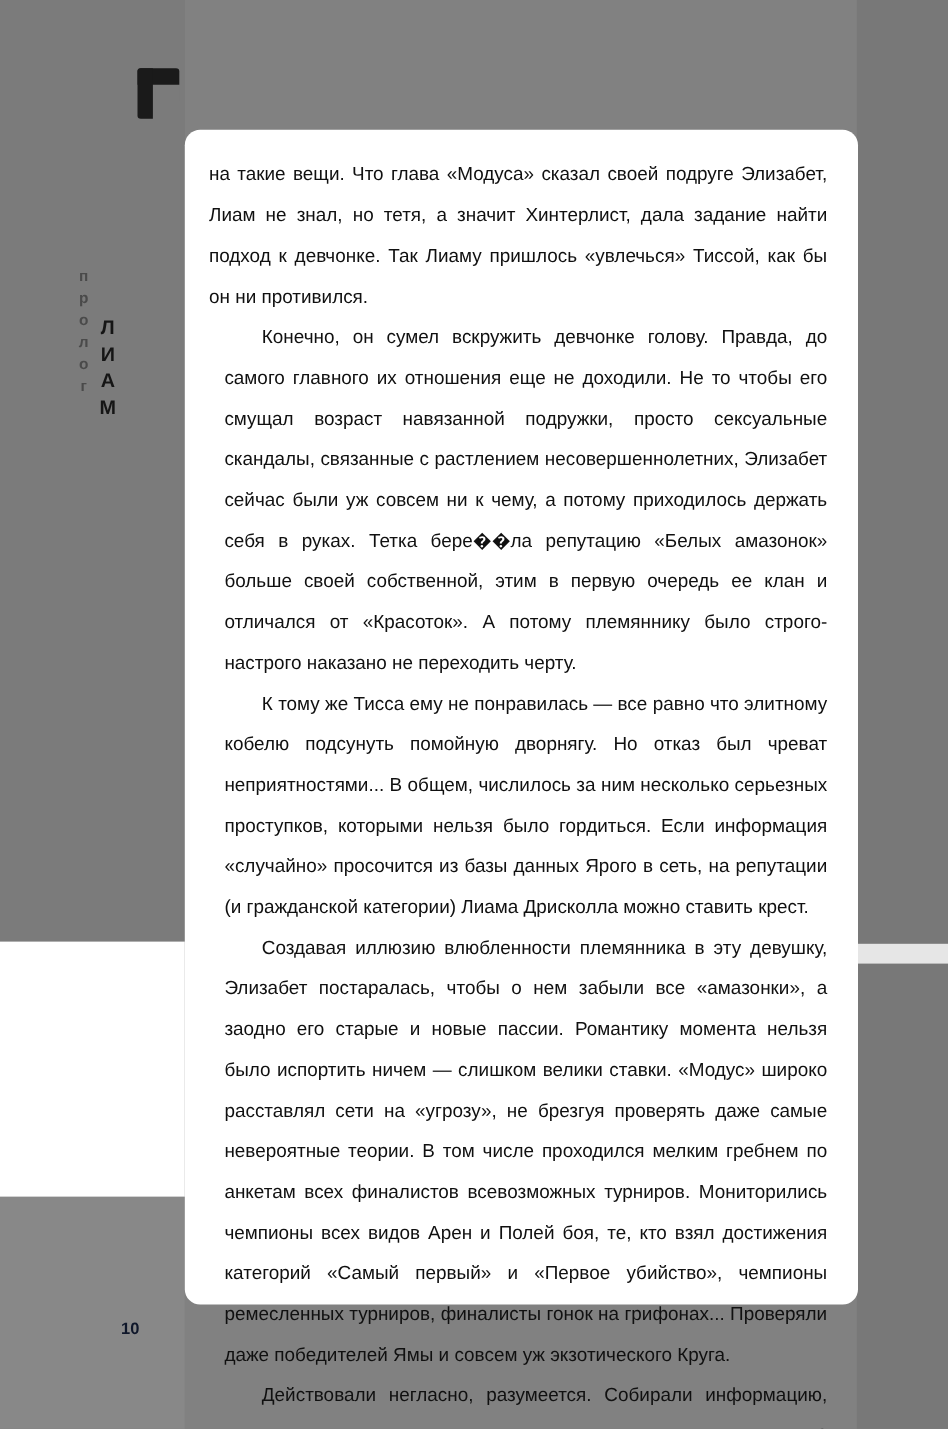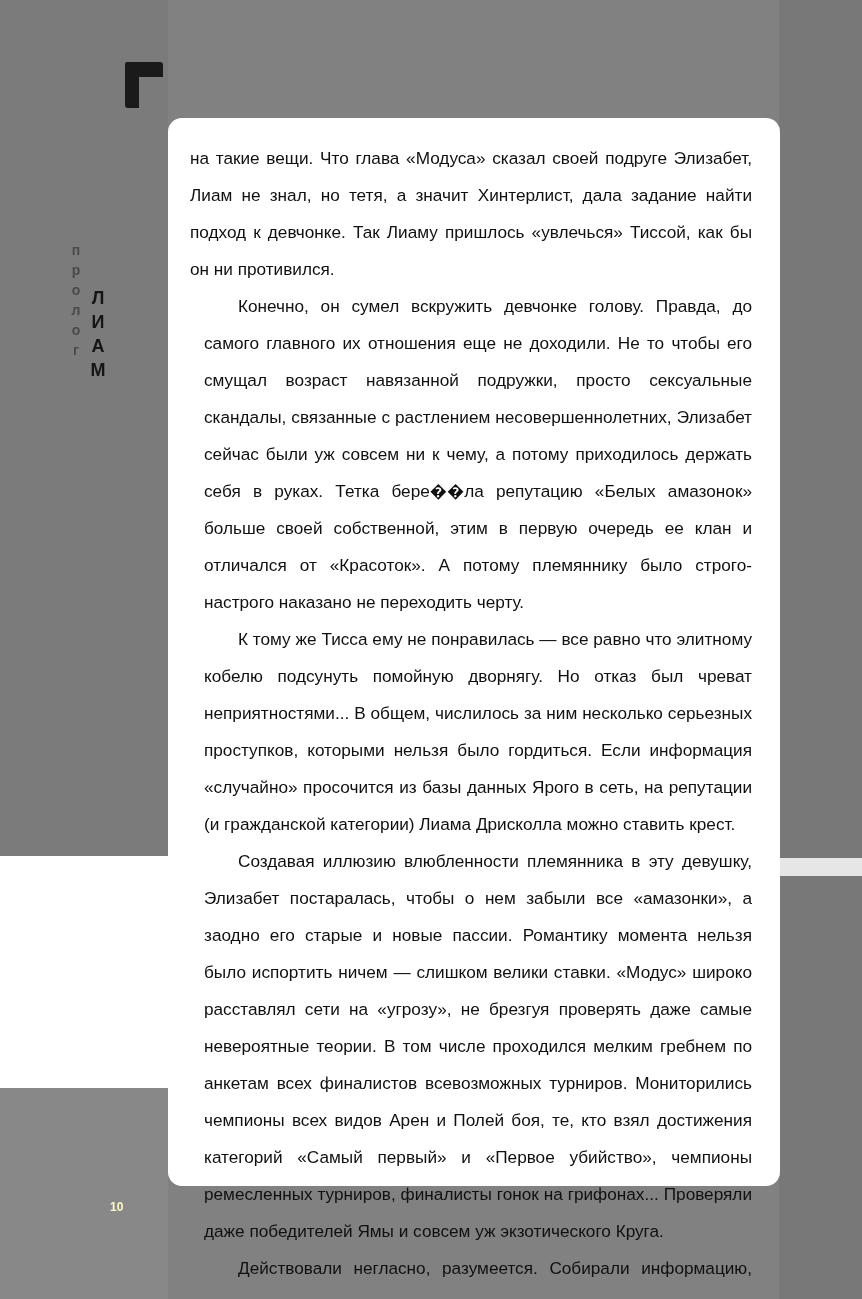--- a/index.html
+++ b/index.html
@@ -128,23 +128,23 @@
   }
   .body-text p.indent {
     text-indent: 34px;
     margin-left: 14px;
   }
 
   
   .page-number {
     position: absolute;
     left: 110px; top: 1200px;
-    font-size: 12px;
+    font-size: 15px;
     font-weight: 700;
-    color: #fef9c3;
+    color: #0f172a;
     text-align: center;
   }
 </style>
 </head>
 <body>
 
 <div class="bg-base"></div>
 <div class="bg-left-strip"></div>
 <div class="bg-white-left"></div>
 <div class="bg-gray-lower"></div>

